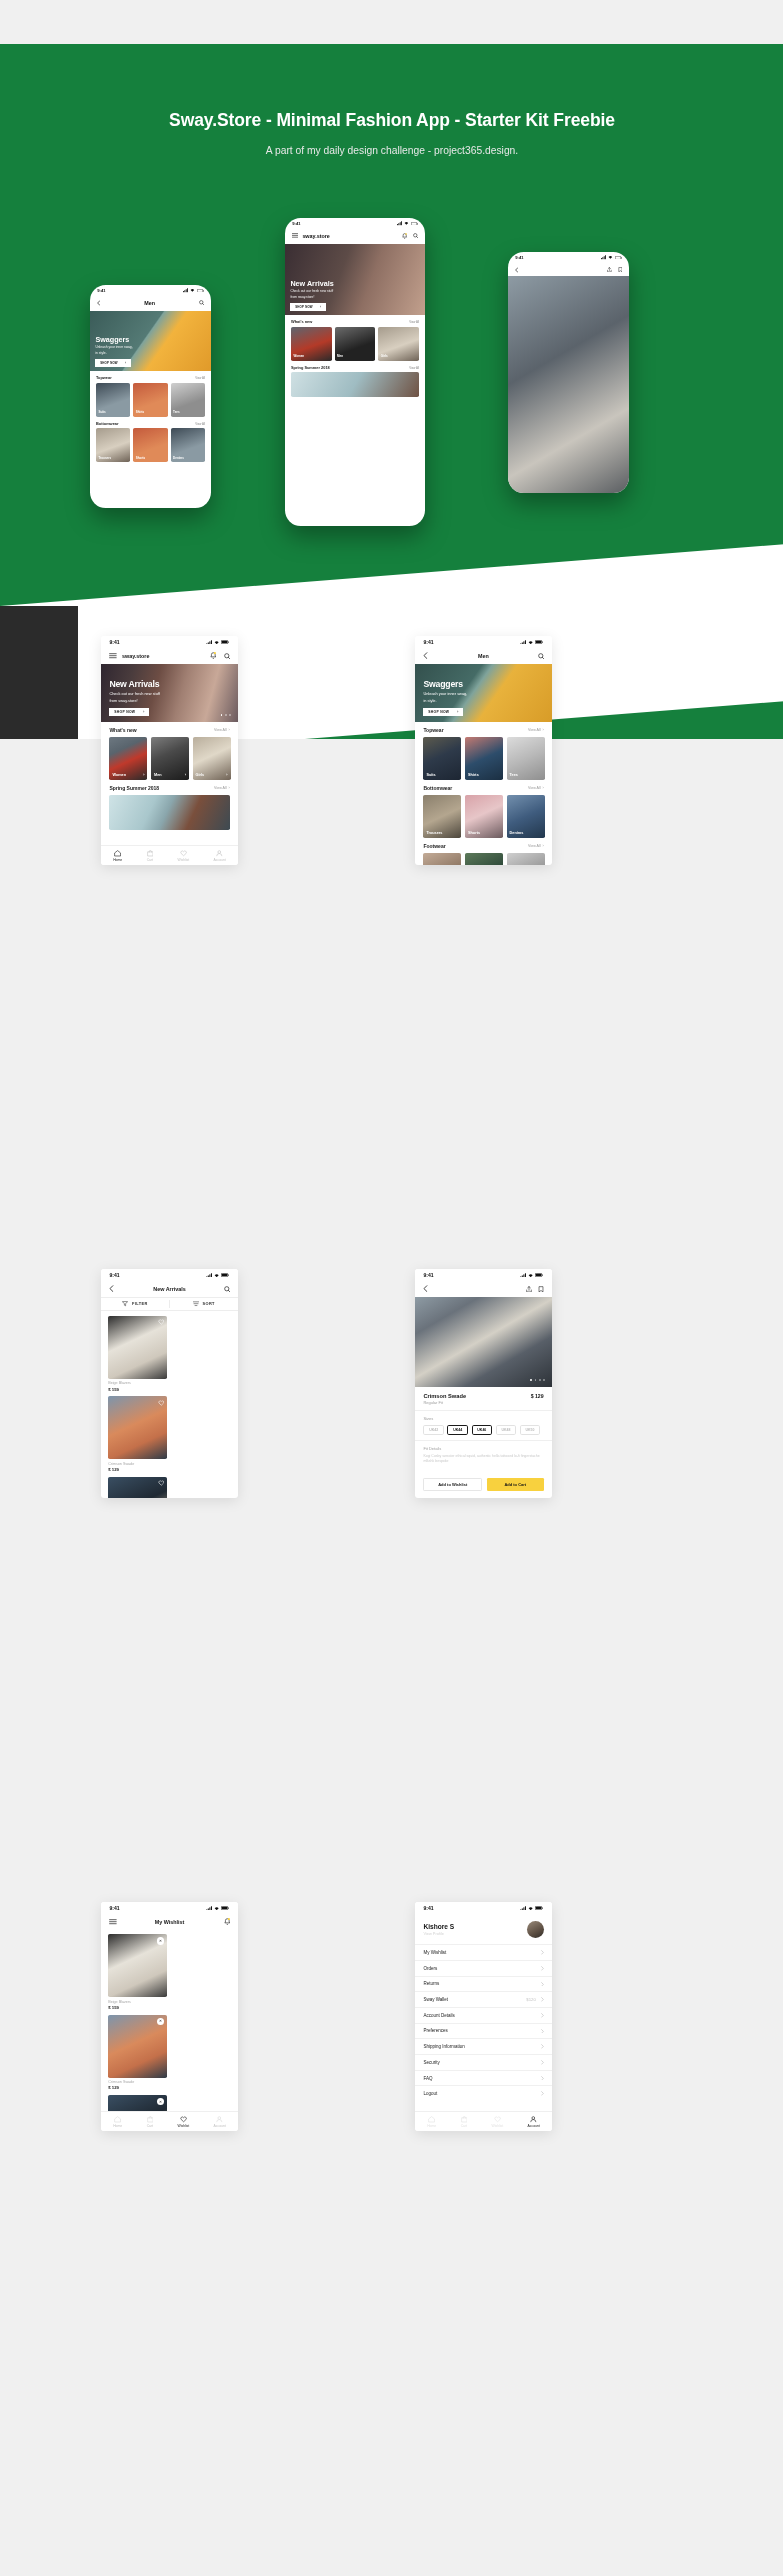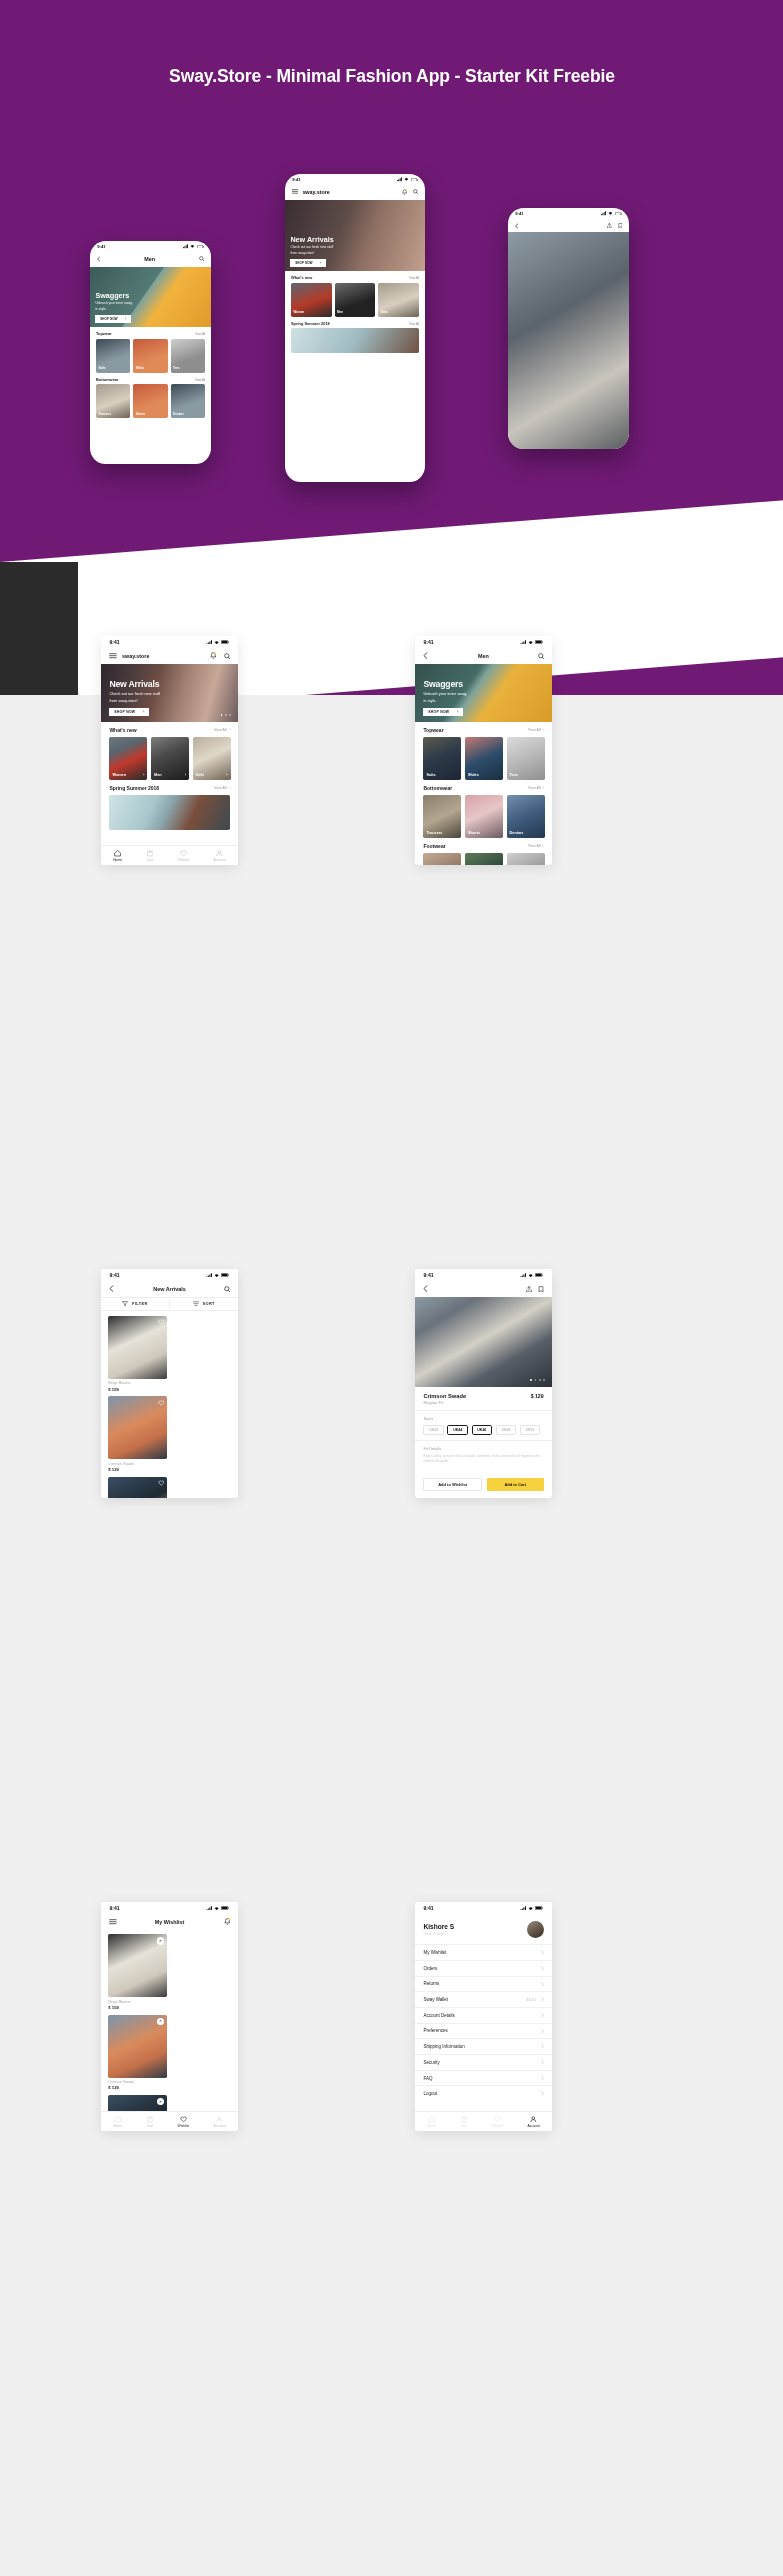--- a/index.html
+++ b/index.html
@@ -11,22 +11,23 @@
     height: 2576px;
     position: relative;
     overflow: hidden;
   }
 
   
   .hero {
     position: relative;
     width: 784px;
     height: 695px;
-    background: #701a75;
+    background: #15803d;
     overflow: hidden;
+    margin-top: 44px;
   }
   .hero-title {
     position: absolute;
     top: 66px; left: 0; width: 784px;
     text-align: center;
     color: #ffffff;
     font-size: 17.5px;
     font-weight: bold;
     letter-spacing: -0.1px;
   }
@@ -305,20 +306,21 @@
   .acc-row .ar-r { display: flex; align-items: center; gap: 4.8px; }
   .acc-row .ar-v { font-size: 4.3px; color: #c4c4c4; }
 
   svg { display: block; }
 </style>
 </head>
 <body>
 
 <div class="hero">
   <div class="hero-title">Sway.Store - Minimal Fashion App - Starter Kit Freebie</div>
+  <div class="hero-sub">A part of my daily design challenge - project365.design.</div>
 
   <div class="mock mock-left">
     <div class="statusbar">
       <span>9:41</span>
       <span class="sb-right">
         <svg width="5.4" height="4.2" viewBox="0 0 9 7">
             <rect x="0" y="5" width="1.5" height="2" fill="#111"></rect>
             <rect x="2.3" y="3.6" width="1.5" height="3.4" fill="#111"></rect>
             <rect x="4.6" y="2" width="1.5" height="5" fill="#111"></rect>
             <rect x="6.9" y="0.4" width="1.5" height="6.6" fill="#111"></rect>

